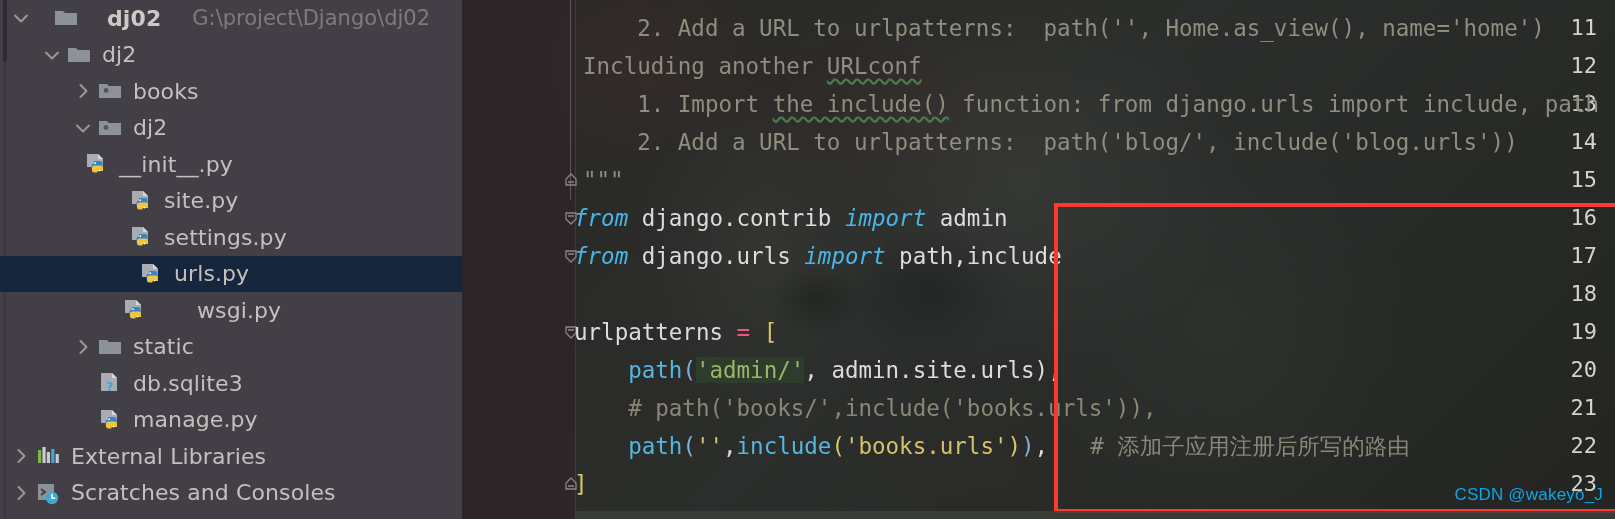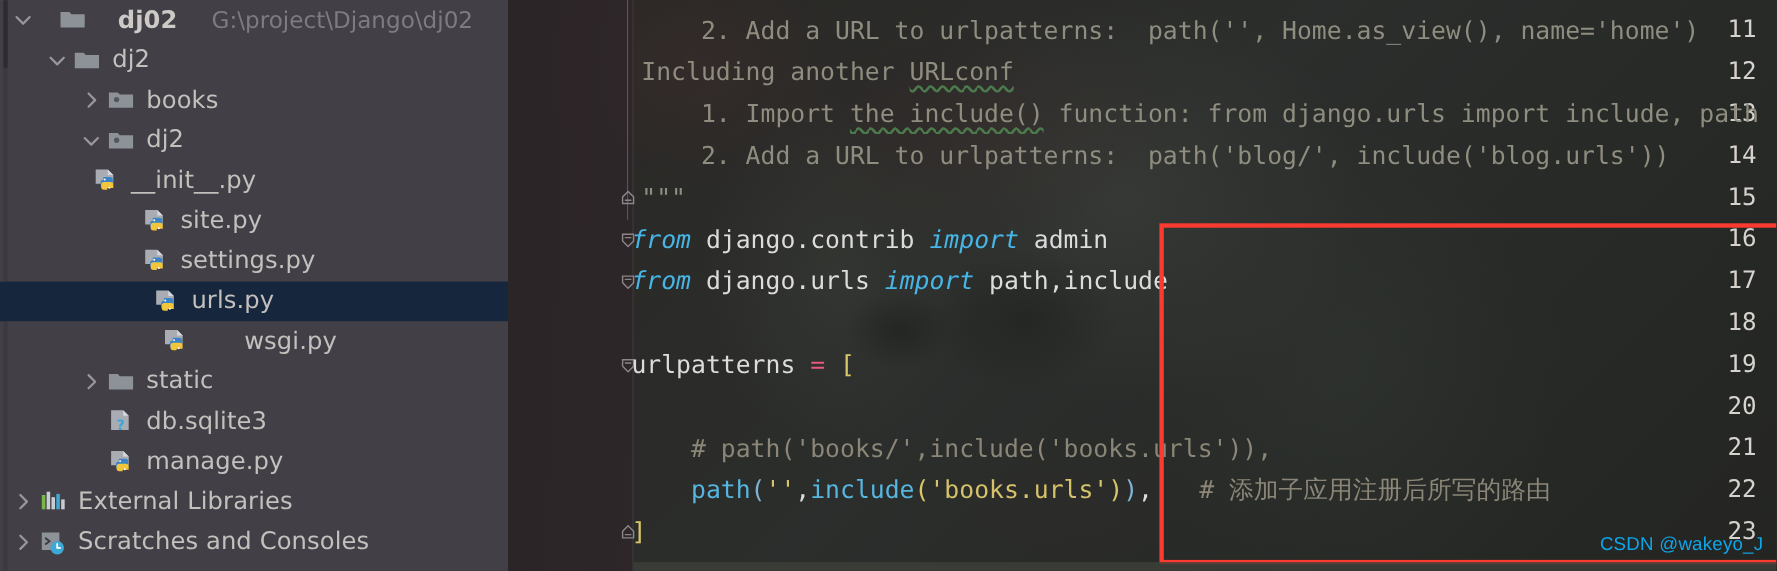--- a/index.html
+++ b/index.html
@@ -294,21 +294,21 @@
               <path d="M5 3 h11 l5 5 v8 h-16 z" fill="#a9adb3"></path>
               <path d="M16 3 l5 5 h-5 z" fill="#d5d8dc"></path>
               <path d="M12 10 h6 a2.5 2.5 0 0 1 2.5 2.5 v2 a2.5 2.5 0 0 1 -2.5 2.5 h-3 v1.5 h-5.5 v-3.5 a2.5 2.5 0 0 1 2.5 -2.5 z" fill="#3b83c4"></path>
               <path d="M18.5 14.5 h-6 a2.5 2.5 0 0 0 -2.5 2.5 v2 a2.5 2.5 0 0 0 2.5 2.5 h3 v-1.5 h5.5 v-3 a2.5 2.5 0 0 0 -2.5 -2.5 z" fill="#f2c53d"></path>
               <circle cx="13.2" cy="12.2" r=".9" fill="#ffffff"></circle>
               <circle cx="17.4" cy="19.6" r=".9" fill="#ffffff"></circle>
             </svg>
           </span>
           <span class="t-label">urls.py</span>
         </div>
-        <div class="tree-row" style="padding-left: 79px; gap: 40px;">
+        <div class="tree-row" style="padding-left: 54px; gap: 40px;">
           <span class="twisty none"></span>
           <span class="t-icon">
             <svg width="30" height="26" viewBox="0 0 30 26">
               <path d="M5 3 h11 l5 5 v8 h-16 z" fill="#a9adb3"></path>
               <path d="M16 3 l5 5 h-5 z" fill="#d5d8dc"></path>
               <path d="M12 10 h6 a2.5 2.5 0 0 1 2.5 2.5 v2 a2.5 2.5 0 0 1 -2.5 2.5 h-3 v1.5 h-5.5 v-3.5 a2.5 2.5 0 0 1 2.5 -2.5 z" fill="#3b83c4"></path>
               <path d="M18.5 14.5 h-6 a2.5 2.5 0 0 0 -2.5 2.5 v2 a2.5 2.5 0 0 0 2.5 2.5 h3 v-1.5 h5.5 v-3 a2.5 2.5 0 0 0 -2.5 -2.5 z" fill="#f2c53d"></path>
               <circle cx="13.2" cy="12.2" r=".9" fill="#ffffff"></circle>
               <circle cx="17.4" cy="19.6" r=".9" fill="#ffffff"></circle>
             </svg>
@@ -453,20 +453,21 @@
       <div class="cl" style="top:169px"><span class="tok-doc">"""</span></div>
 
       <div class="cl" style="top:207px;left:112px"><span class="tok-kw">from</span><span class="tok-txt"> django.contrib </span><span class="tok-kw">import</span><span class="tok-txt"> admin</span></div>
 
       <div class="cl" style="top:245px;left:112px"><span class="tok-kw">from</span><span class="tok-txt"> django.urls </span><span class="tok-kw">import</span><span class="tok-txt"> path,include</span></div>
 
       <div class="cl" style="top:283px;left:112px"><span class="tok-txt"></span></div>
 
       <div class="cl" style="top:321px;left:112px"><span class="tok-txt">urlpatterns </span><span class="tok-op">=</span><span class="tok-b1"> [</span></div>
 
+      <div class="cl" style="top:359px;left:112px"><span class="tok-fn">    path</span><span class="tok-b2">(</span><span class="tok-str hl-occ">'</span><span class="tok-str hl-occ">admin/</span><span class="tok-str hl-occ">'</span><span class="tok-txt">, admin.site.urls)</span><span class="tok-txt">,</span></div>
 
       <div class="cl" style="top:397px;left:112px"><span class="tok-cmt">    # path('books/',include('books.urls')),</span></div>
 
       <div class="cl" style="top:435px;left:112px"><span class="tok-fn">    path</span><span class="tok-b2">(</span><span class="tok-str2">''</span><span class="tok-txt">,</span><span class="tok-fn">include</span><span class="tok-b1">(</span><span class="tok-str2">'books.urls'</span><span class="tok-b1">)</span><span class="tok-b2">)</span><span class="tok-txt">,</span><span class="tok-cmt" style="margin-left:42px"># 添加子应用注册后所写的路由</span></div>
 
       <div class="cl" style="top:473px;left:112px"><span class="tok-b1">]</span></div>
 
     </div>
 
     <div id="red-rect"></div>

